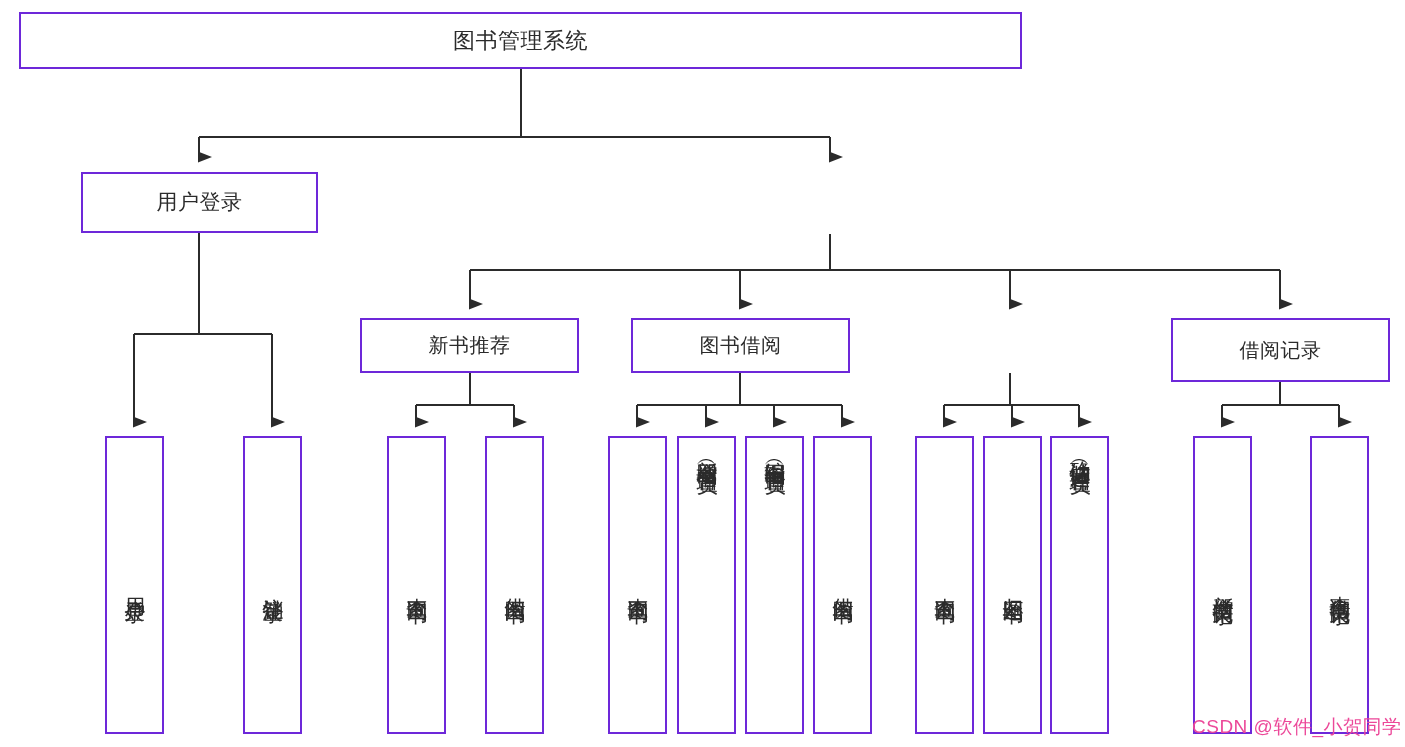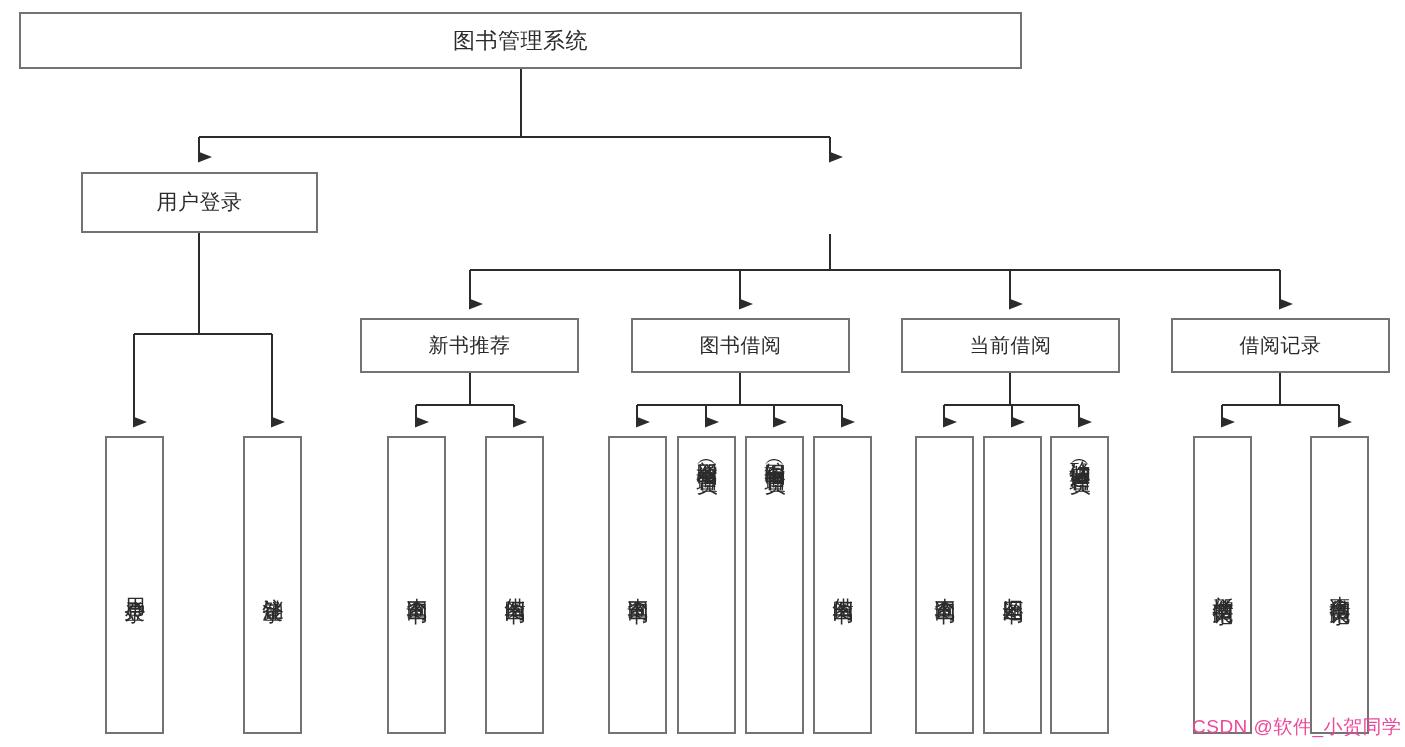--- a/index.html
+++ b/index.html
@@ -22,21 +22,21 @@
     position: absolute;
     left: 0;
     top: 0;
     width: 1405px;
     height: 747px;
     pointer-events: none;
   }
   .node {
     position: absolute;
     box-sizing: border-box;
-    border: 2px solid #737373;
+    border: 2px solid #6d28d9;
     background: #ffffff;
     display: flex;
     align-items: center;
     justify-content: center;
     color: #2b2b2b;
   }
   .node-label {
     font-size: 21px;
     line-height: 1.05;
     letter-spacing: 0.5px;
@@ -139,25 +139,22 @@
 
 
   <div class="node level2" style="left:360px; top:318px; width:219px; height:55px;">
     <span class="node-label">新书推荐</span>
   </div>
 
   <div class="node level2" style="left:631px; top:318px; width:219px; height:55px;">
     <span class="node-label">图书借阅</span>
   </div>
 
-  <div class="node level2" style="left:901px; top:318px; width:219px; height:55px;">
-    <span class="node-label">当前借阅</span>
-  </div>
-
-  <div class="node level2" style="left:1171px; top:318px; width:219px; height:55px;">
+
+  <div class="node level2" style="left:1171px; top:318px; width:219px; height:64px;">
     <span class="node-label">借阅记录</span>
   </div>
 
   <div class="node leaf centered" style="left:105px; top:436px; width:59px; height:298px;">
     <span class="node-label">用户登录</span>
   </div>
 
   <div class="node leaf centered" style="left:243px; top:436px; width:59px; height:298px;">
     <span class="node-label">注销登录</span>
   </div>

